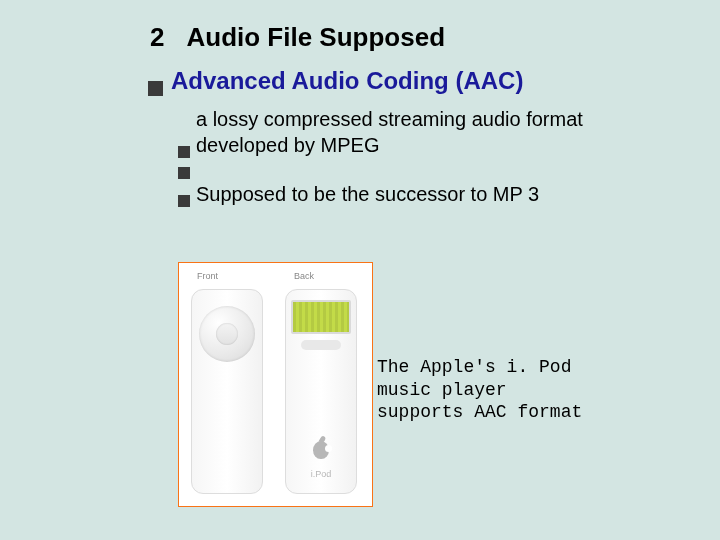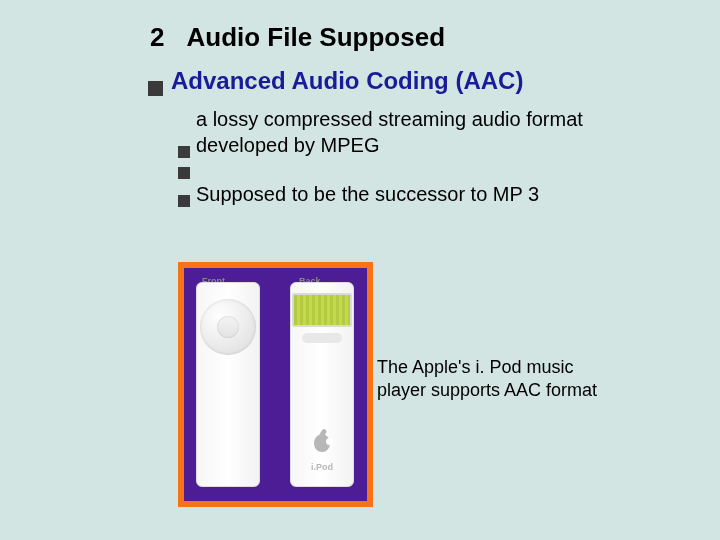--- a/index.html
+++ b/index.html
@@ -67,41 +67,40 @@
   }
   .img-caption-row{
     position:absolute;
     left:178px;
     top:262px;
     display:flex;
     align-items:flex-start;
   }
   .ipod-box{
     width:195px;height:245px;
-    background:#4c1d95;
+    background:#ffffff;
     position:relative;
-    border:6px solid #f97316;
+    border:1px solid #f97316;
     box-sizing:border-box;
-    font-weight:bold;
   }
   .label{
     position:absolute;
     font-family:Arial,Helvetica,sans-serif;
     font-size:9px;
     color:#888;
   }
   .label.front{left:18px;top:8px}
   .label.back{left:115px;top:8px}
   .device{
     position:absolute;
-    top:14px;
-    width:64px;height:205px;
+    top:26px;
+    width:72px;height:205px;
     background:linear-gradient(90deg,#f6f6f6,#ffffff 50%,#f2f2f2);
     border:1px solid #ddd;
-    border-radius:6px;
+    border-radius:12px;
     box-sizing:border-box;
   }
   .device.front-d{left:12px}
   .device.back-d{left:106px}
   .wheel-outer{
     position:absolute;
     left:50%;top:16px;
     transform:translateX(-50%);
     width:56px;height:56px;
     border-radius:50%;
@@ -169,21 +168,21 @@
     position:absolute;
     left:50%;bottom:14px;
     transform:translateX(-50%);
     font-family:Arial,Helvetica,sans-serif;
     font-size:9px;
     color:#b7b7b7;
   }
   .caption{
     margin:94px 0 0 4px;
     width:224px;
-    font-family:Liberation Sans, sans-serif;
+    font-family:Liberation Mono, monospace;
     font-size:18px;
     line-height:1.25;
     color:#000;
   }
 </style>
 </head>
 <body>
 
 <div class="slide">
 

